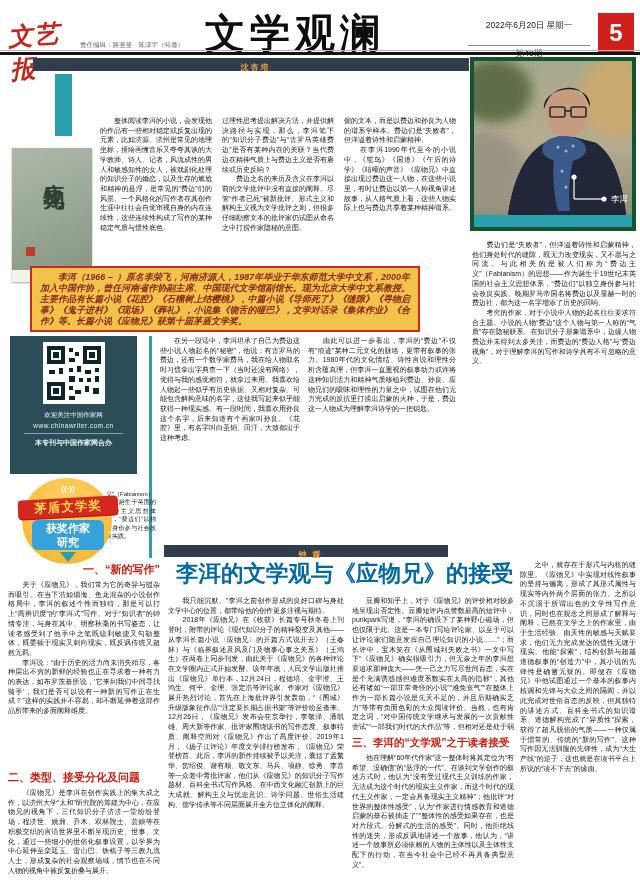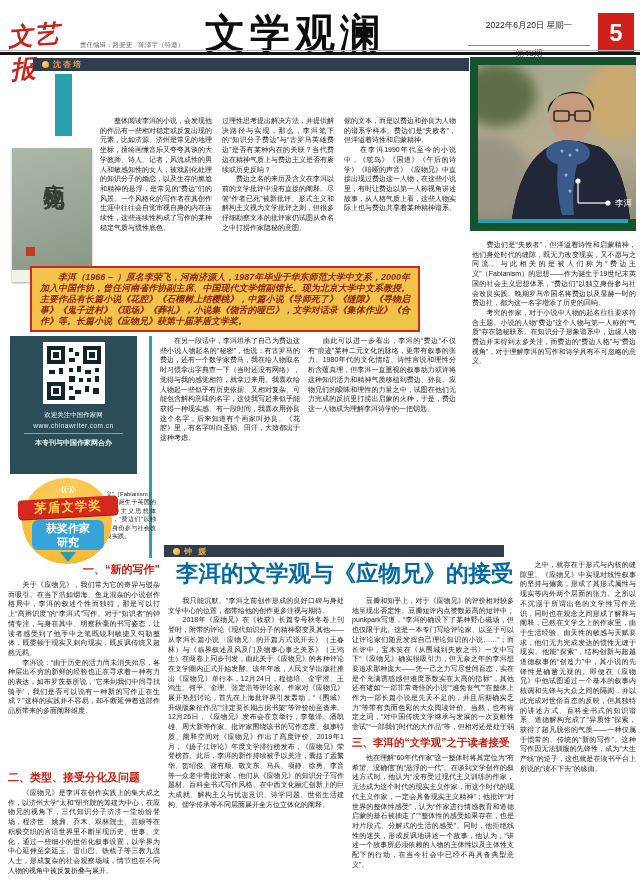--- a/index.html
+++ b/index.html
@@ -15,31 +15,31 @@
             font-family:"Liberation Serif",serif;font-weight:900;font-size:40px;
             letter-spacing:5px;color:#0d0d0d;}
   .dateblock{left:468px;top:20px;width:122px;height:30px;font-size:8.5px;color:#222;text-align:center;}
   .dateblock .d1{border-bottom:1px solid #888;padding-bottom:13px;}
   .dateblock .d2{padding-top:2px;}
   .pagenum{left:598px;top:13px;width:36px;height:39px;background:#d0201c;color:#fff;
            font-weight:bold;font-size:24px;text-align:center;line-height:39px;}
   .rule-thin{left:0;top:50px;width:640px;height:1px;background:#b5b5b5;}
   .rule-thick{left:0;top:52px;width:640px;height:3px;background:#141414;}
   
-  .tagbar{background:#2f3d4d;display:flex;align-items:center;gap:4px;padding-left:9px;box-sizing:border-box;}
+  .tagbar{background:#2f3d4d;display:flex;align-items:center;gap:4px;padding-left:9px;box-sizing:border-box;flex-direction:column;}
   .tagdot{width:7px;height:7px;border-radius:50%;background:radial-gradient(circle at 35% 35%,#ffd27a,#f59b22);}
   .taglabel{color:#f0a53c;font-weight:bold;font-size:8px;letter-spacing:2px;}
   
   .teal-stripe{left:55px;top:74px;width:17px;height:62px;background:#2aa0ad;}
   .a1-title{left:98px;top:72px;width:372px;height:38px;font-weight:900;font-size:27px;
             color:#141414;letter-spacing:1px;}
   .body-text{font-size:7px;line-height:9.7px;text-align:justify;color:#202020;
              white-space:pre-wrap;overflow:hidden;}
   .photo-frame{left:470px;top:57px;width:166px;height:174px;background:#2aa0ad;
-               border:8px solid #14532d;box-sizing:border-box;font-family:Liberation Serif, serif;}
+               border:4px solid #14532d;box-sizing:border-box;font-family:Liberation Serif, serif;}
   .bio-box{left:30px;top:266px;width:390px;height:66px;background:#f1c34b;
            border:2px solid #cb2a1c;box-sizing:border-box;padding:4px 8px;
            font-size:9px;line-height:11px;font-weight:bold;font-style:italic;
            color:#8f2718;text-align:justify;overflow:hidden;}
   .qr-box{left:10px;top:336px;width:127px;height:138px;background:#2b4d57;
           box-sizing:border-box;padding:6px 8px;text-align:center;color:#e8f4f5;}
   .qr-box .note{font-size:6.5px;margin-top:3px;}
   .qr-box .url{font-size:6.5px;margin-top:2px;letter-spacing:0.5px;}
   .qr-box .sep{height:1px;background:#7ea4ab;margin:4px 6px 0 6px;}
   .qr-box .coop{font-size:7px;font-weight:bold;margin-top:4px;}
@@ -199,21 +199,21 @@
     <div class="badge-circle"></div>
     <div class="badge-sig">((·))</div>
     <div class="badge-ribbon">茅盾文学奖</div>
     <div class="badge-banner">
       <div>获奖作家</div>
       <div>研究</div>
     </div>
     <div class="badge-foot"></div>
   </div>
 
-  <div class="abs tagbar" style="left:164px;top:545px;width:340px;height:12px;">
+  <div class="abs tagbar" style="left:164px;top:545px;width:284px;height:12px;">
     <span class="tagdot"></span>
     <span class="taglabel">钟  媛</span>
   </div>
   <div class="abs a2-title">李洱的文学观与《应物兄》的接受</div>
 
   <div class="abs sec-head" style="left:8px;top:562px;width:152px;text-align:right;">一、“新的写作”</div>
   <div class="abs body-text" style="left:8px;top:580px;width:152px;height:186px;">　　关于《应物兄》，我们常为它的奇异与驳杂而吸引。在当下浩如烟海、鱼龙混杂的小说创作格局中，李洱的叙述个性而独特，那是可以打上“高辨识度”的“李洱式”写作。对于“知识者”的钟情专注，与身在其中、明察秋毫的书写姿态，让读者感受到了他手中之笔既锐利敏捷又勾勒整体，既委顿于现实又刺向现实，既反讽传统又超然无羁。
 　　李洱说：“由于历史的活力尚未消失殆尽，各种层出不穷的新鲜的经验也正在寻求着一种有力的表达，如布罗茨基所说，‘它来到我们中间寻找骑手’，我们是否可以说有一种新的写作正在生成？”这样的实践并不容易，却不断延伸着这部作品所带来的多面阐释维度。</div>
   <div class="abs sec-head" style="left:8px;top:770px;width:152px;">二、类型、接受分化及问题</div>
   <div class="abs body-text" style="left:8px;top:788px;width:152px;height:98px;">　　《应物兄》是李洱在创作实践上的集大成之作，以济州大学“太和”研究院的筹建为中心，在应物兄的视角下，三代知识分子济济一堂纷纷登场，程济世、姚鼐、乔木、双林院士、芸娘等在积极交织的言语世界里不断呈现历史、世事、文化，通过一些细小的世俗化叙事设置，以学界为中心延伸至栾廷玉、雷山巴、铁梳子等三教九流人士，形成复杂的社会观察场域，情节也在不同人物的视角中被反复折叠与展开。</div>

